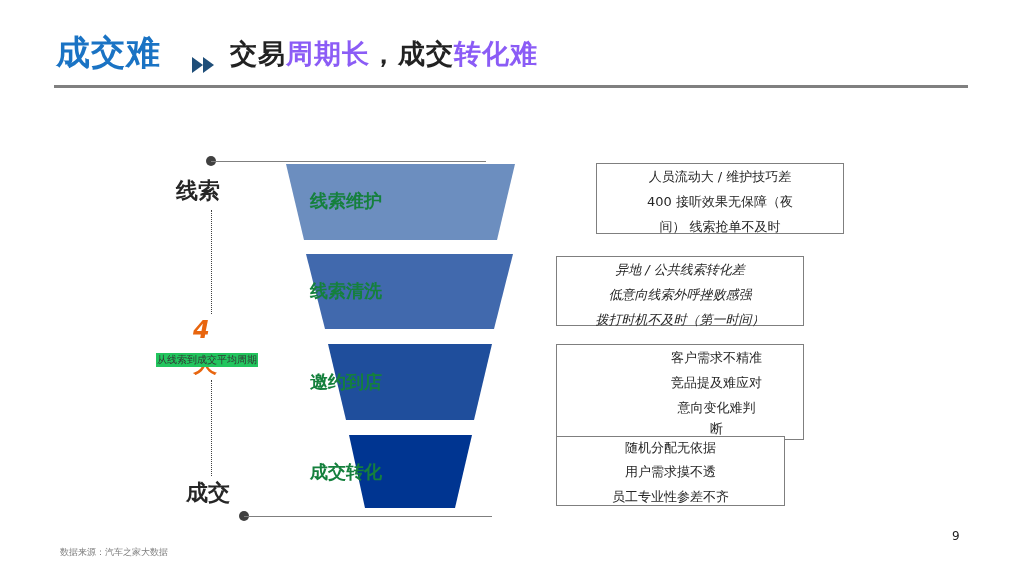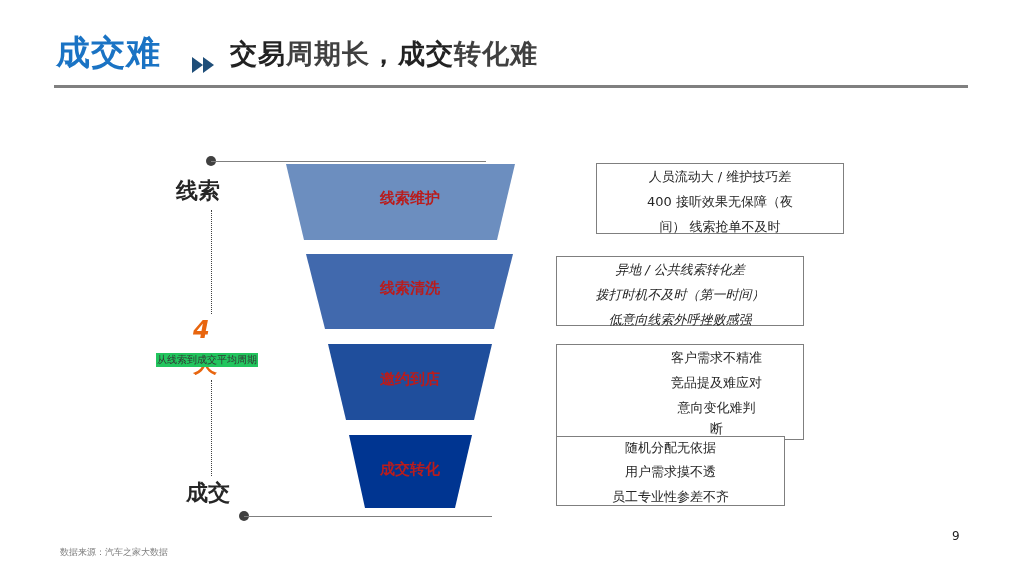--- a/index.html
+++ b/index.html
@@ -8,21 +8,21 @@
 
     .title-main {
       position: absolute; left: 56px; top: 30px;
       font-size: 34px; font-weight: bold; color: #1a73c4; letter-spacing: 1px;
     }
     .title-arrow { position: absolute; left: 192px; top: 55px; width: 26px; height: 20px; }
     .subtitle {
       position: absolute; left: 230px; top: 36px;
       font-size: 27px; font-weight: bold; color: #222222; letter-spacing: 1px;
     }
-    .subtitle .hl { color: #404040; }
+    .subtitle .hl { color: #8b5cf6; }
     .header-rule {
       position: absolute; left: 54px; top: 85px; width: 914px; height: 3px; background: #808080;
     }
 
     .axis-dot { position: absolute; width: 10px; height: 10px; border-radius: 50%; background: #404040; }
     .axis-hline { position: absolute; height: 1px; background: #7f7f7f; }
     .axis-vline { position: absolute; width: 0; border-left: 1px dotted #404040; }
 
     .stage-label {
       position: absolute; font-size: 22px; font-weight: bold; color: #262626;
@@ -38,21 +38,21 @@
     .period-unit-partial span {
       position: absolute; top: -8px; left: 0; font-size: 24px; font-weight: bold; color: #e8650e;
     }
     .period-caption {
       position: absolute; left: 156px; top: 353px; font-size: 10px; color: #333333;
       background: #22c55e; padding: 0 1px;
     }
 
     .funnel { position: absolute; left: 0; top: 0; width: 1024px; height: 576px; pointer-events: none; }
     .funnel-text {
-      position: absolute; font-size: 15px; font-weight: bold; color: #b91c1c; text-align: center;
+      position: absolute; font-size: 18px; font-weight: bold; color: #15803d; text-align: left;
       width: 200px;
     }
 
     .note-box {
       position: absolute; border: 1px solid #7f7f7f; background: #ffffff;
       font-size: 13px; color: #262626; text-align: center; overflow: visible;
     }
     .note-box .line { height: 25px; line-height: 25px; white-space: nowrap; }
     .note-box.left-align .line { text-align: center; padding-left: 73px; }
 
@@ -103,22 +103,22 @@
 <div class="funnel-text" style="left:310px; top:370px;">邀约到店</div>
 <div class="funnel-text" style="left:310px; top:460px;">成交转化</div>
 
 <div class="note-box" style="left:556px; top:163px; width:248px; height:71px;margin-left:40px;">
   <div class="line">人员流动大 / 维护技巧差</div>
   <div class="line">400 接听效果无保障（夜</div>
   <div class="line">间） 线索抢单不及时</div>
 </div>
 <div class="note-box" style="left:556px; top:256px; width:248px; height:70px;font-style:italic;">
   <div class="line">异地 / 公共线索转化差</div>
+  <div class="line">低意向线索外呼挫败感强</div>
   <div class="line">拨打时机不及时（第一时间）</div>
-  <div class="line">低意向线索外呼挫败感强</div>
 </div>
 <div class="note-box left-align" style="left:556px; top:344px; width:248px; height:96px;">
   <div class="line">客户需求不精准</div>
   <div class="line">竞品提及难应对</div>
   <div class="line"> 意向变化难判</div>
   <div class="line" style="height:18px; line-height:18px;">断</div>
 </div>
 <div class="note-box" style="left:556px; top:436px; width:229px; height:70px;">
   <div class="line" style="height:22px; line-height:22px;">随机分配无依据</div>
   <div class="line">用户需求摸不透</div>

